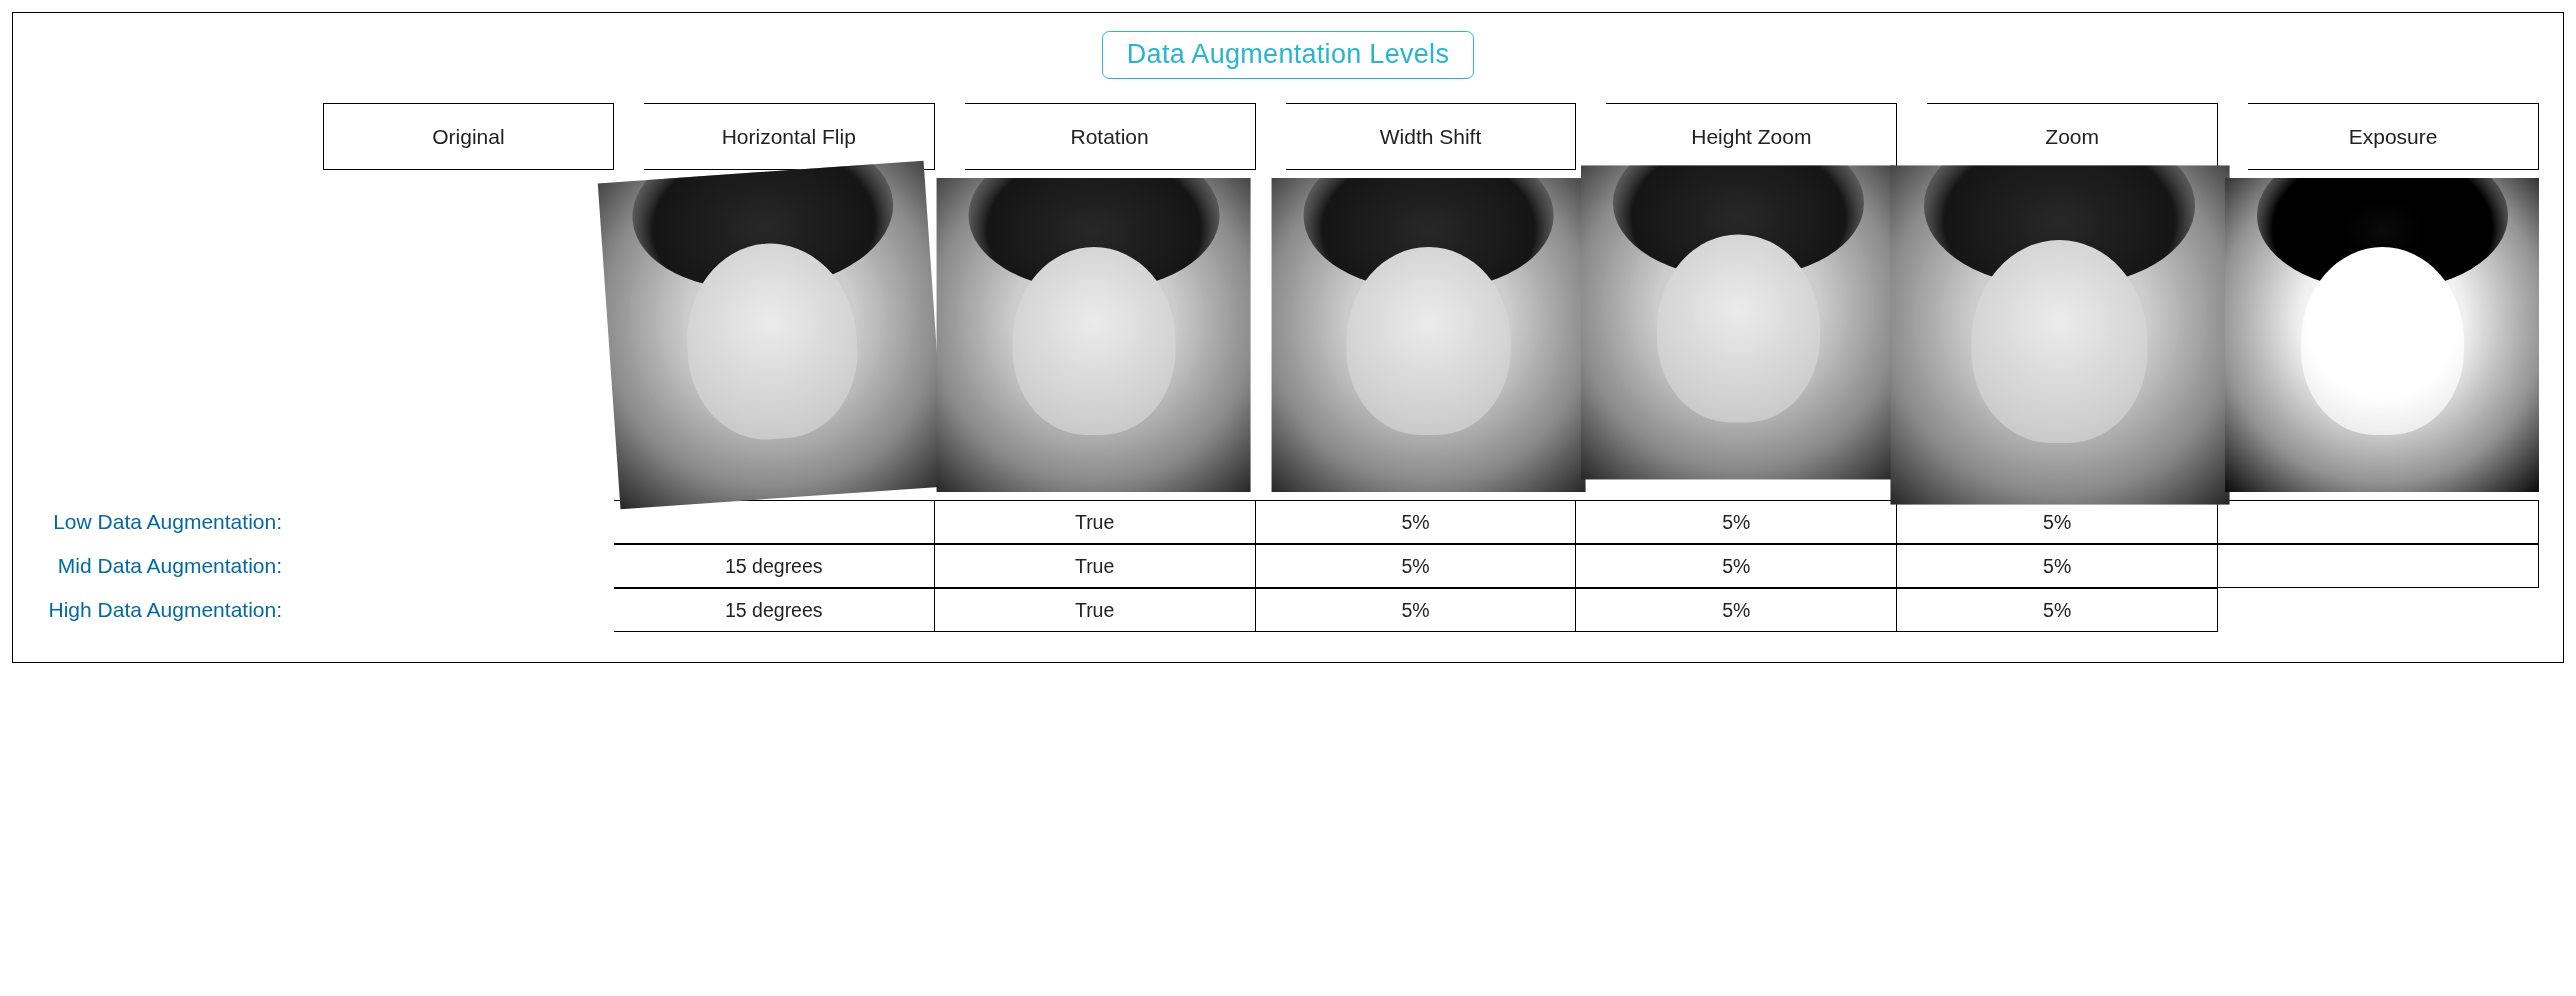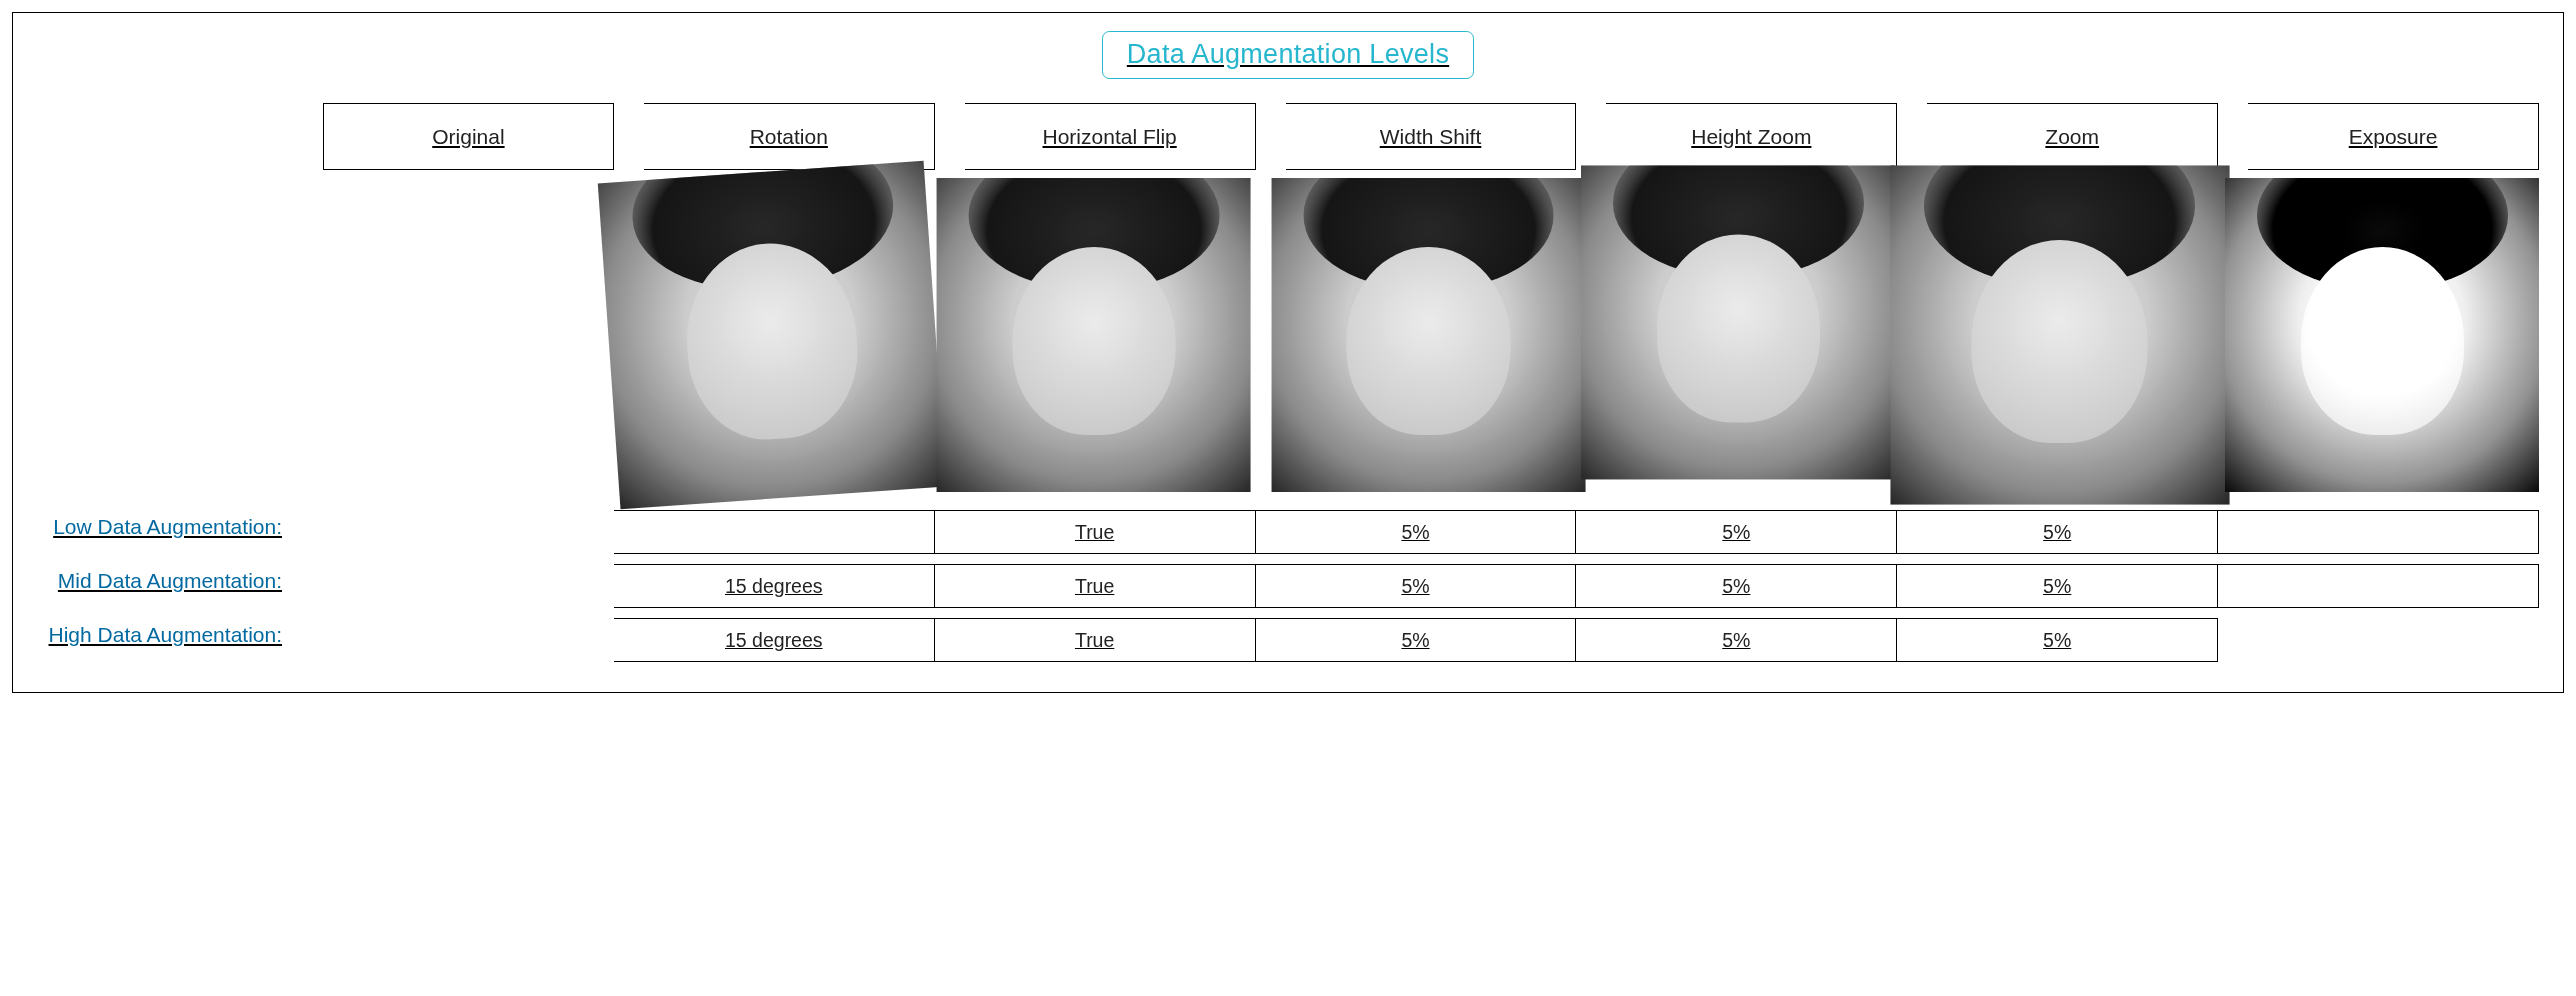--- a/index.html
+++ b/index.html
@@ -5,21 +5,20 @@
   * { box-sizing: border-box; margin: 0; padding: 0; }
   body {
     font-family: "Segoe UI", "Helvetica Neue", Arial, sans-serif;
     background: #fff;
     padding: 12px;
   }
   .frame {
     border: 1.2px solid #000;
     width: 100%;
     padding: 18px 24px 30px 24px;
-    text-decoration: underline;
   }
   .title-wrap {
     display: flex;
     justify-content: center;
     margin-bottom: 24px;
   }
   .title {
     border: 1.8px solid #26b6ce;
     border-radius: 7.3px;
     color: #26b6ce;
@@ -101,37 +100,37 @@
   .dcell {
     border: 1.2px solid #000;
     display: flex;
     align-items: center;
     justify-content: center;
     font-size: 19.5px;
     min-height: 44px;
     color: #222;
   }
   
-  .dcell + .dcell { border-left: none; margin-top: 10px; }
+  .dcell + .dcell { border-left: none; }
 </style>
 </head>
 <body>
 
 <div class="frame">
 
   <div class="title-wrap">
     <div class="title">Data Augmentation Levels</div>
   </div>
 
   <div class="grid">
 
     <div class="spacer"></div>
     <div class="hcell">Original</div>
+    <div class="hcell">Horizontal Flip</div>
     <div class="hcell">Rotation</div>
-    <div class="hcell">Horizontal Flip</div>
     <div class="hcell">Width Shift</div>
     <div class="hcell">Height Zoom</div>
     <div class="hcell">Zoom</div>
     <div class="hcell">Exposure</div>
 
     <div class="spacer"></div>
     <div class="img-row">
       <div class=""></div>
       <div class="face rot"></div>
       <div class="face flip"></div>

